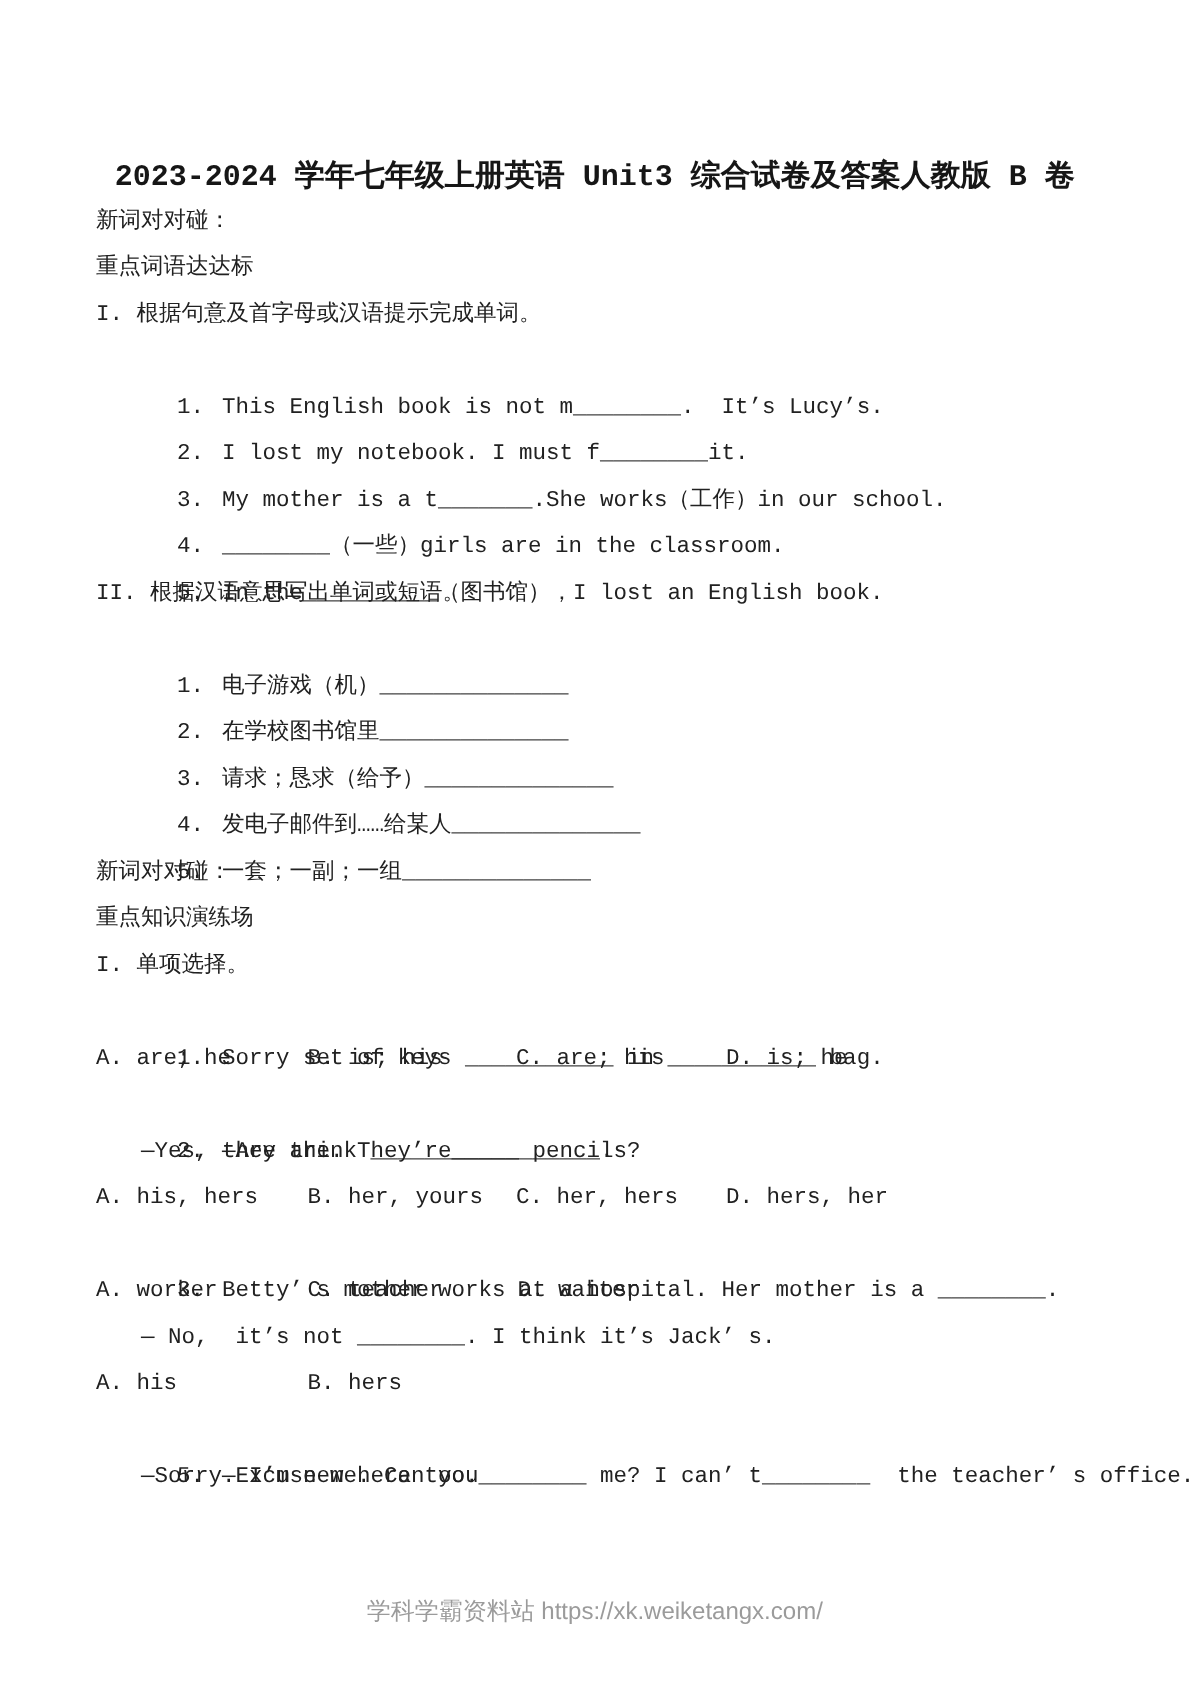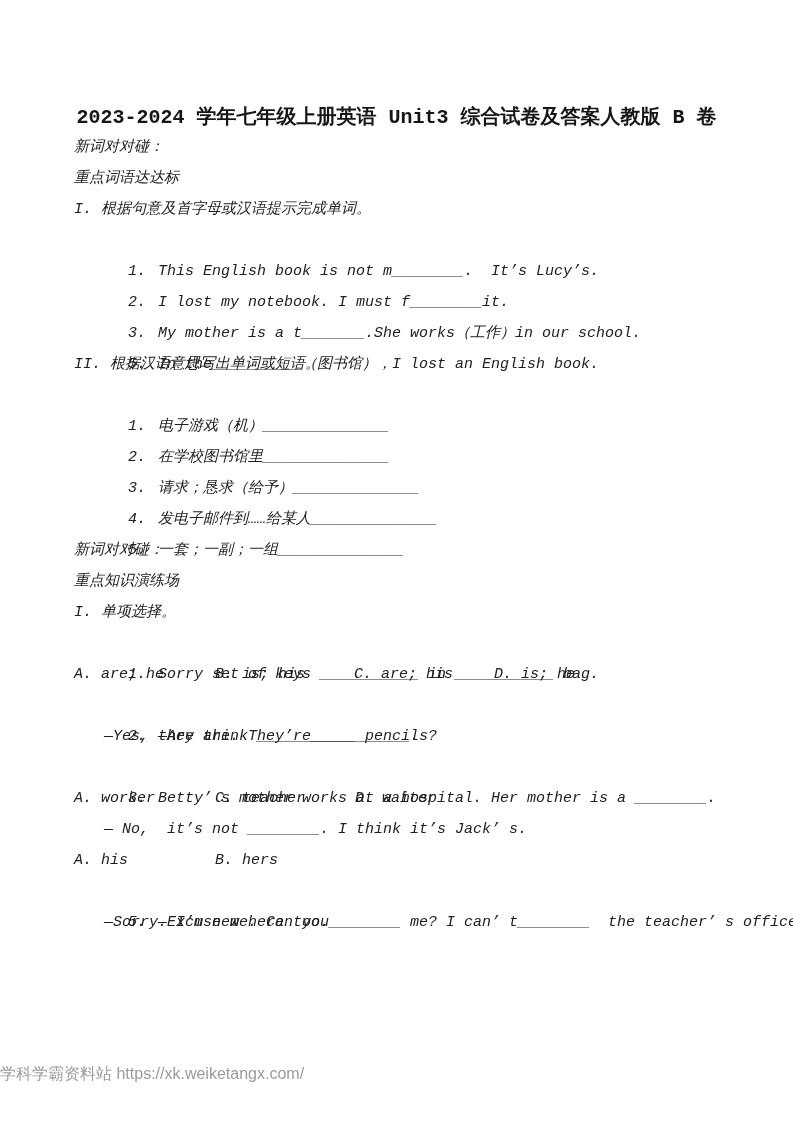--- a/index.html
+++ b/index.html
@@ -21,23 +21,22 @@
     width: 100%;
     text-align: center;
     font-size: 20px;
     font-weight: bold;
     color: #161616;
     white-space: pre;
   }
   .body {
     position: absolute;
     top: 132px;
-    left: 74px;
+    left: 64px;
     right: 36px;
-    font-style: italic;
   }
   .row {
     height: 31px;
     line-height: 31px;
     font-size: 15px;
     white-space: pre;
     color: #212121;
   }
   .num {
     display: inline-block;
@@ -48,20 +47,21 @@
   .options { display: flex; }
   .opt1 { width: 141px; }
   .opt2 { width: 139px; }
   .opt3 { width: 140px; }
   .opt4 { flex: 1; }
   .footer {
     position: absolute;
     top: 1064px;
     left: 0;
     width: 100%;
+    text-align: center;
     font-family: "Liberation Sans", "DejaVu Sans", sans-serif;
     font-size: 16px;
     color: #9b9b9b;
   }
 </style>
 </head>
 <body>
 
 <div class="page">
 
@@ -75,20 +75,23 @@
     <div class="row">I. 根据句意及首字母或汉语提示完成单词。</div>
 
     <div class="row">
       <span class="num">1.</span><span>This English book is not m________.  It’s Lucy’s.</span>
     </div>
     <div class="row">
       <span class="num">2.</span><span>I lost my notebook. I must f________it.</span>
     </div>
     <div class="row">
       <span class="num">3.</span><span>My mother is a t_______.She works（工作）in our school.</span>
+    </div>
+    <div class="row">
+      <span class="num">4.</span><span>________（一些）girls are in the classroom.</span>
     </div>
     <div class="row">
       <span class="num">5.</span><span>In the__________（图书馆），I lost an English book.</span>
     </div>
 
     <div class="row">II. 根据汉语意思写出单词或短语。</div>
 
     <div class="row">
       <span class="num">1.</span><span>电子游戏（机）______________</span>
     </div>
@@ -116,20 +119,26 @@
       <span class="opt1">A. are; he</span>
       <span class="opt2">B. is; his</span>
       <span class="opt3">C. are; his</span>
       <span class="opt4">D. is; he</span>
     </div>
 
     <div class="row">
       <span class="num">2.</span><span>—Are think ___________ pencils?</span>
     </div>
     <div class="row cont">—Yes, they are. They’re___________.</div>
+    <div class="row options">
+      <span class="opt1">A. his, hers</span>
+      <span class="opt2">B. her, yours</span>
+      <span class="opt3">C. her, hers</span>
+      <span class="opt4">D. hers, her</span>
+    </div>
 
     <div class="row">
       <span class="num">3.</span><span>Betty’ s mother works at a hospital. Her mother is a ________.</span>
     </div>
     <div class="row options">
       <span class="opt1">A. worker</span>
       <span class="opt3">C. teacher</span>
       <span class="opt4">D. waiter</span>
     </div>
 

